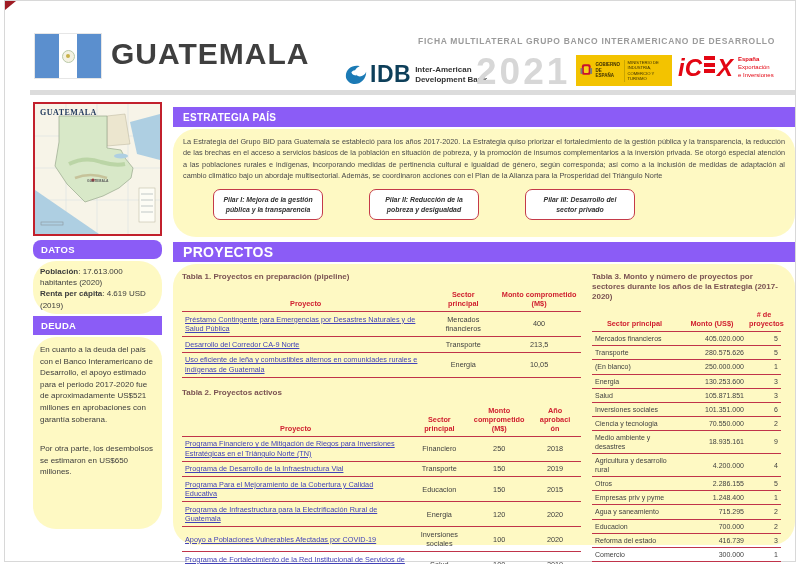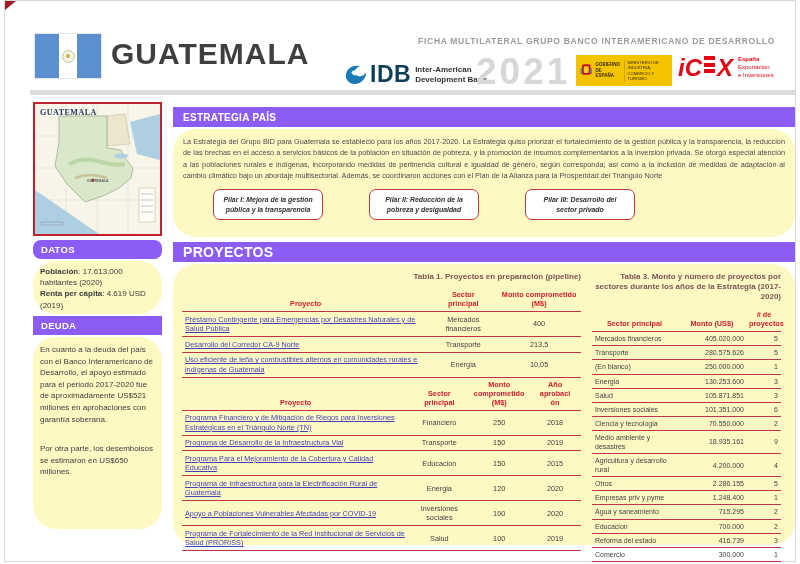--- a/index.html
+++ b/index.html
@@ -55,21 +55,21 @@
   #estrategia-body{font-size:7.3px;line-height:1.55;text-align:justify;color:#4a4a4a;}
   .pilares{display:flex;margin-top:8px;margin-left:30px;gap:46px;}
   .pilar{background:#fff;border:1px solid #c43a49;border-radius:7px;padding:5px 9px;width:110px;
          box-sizing:border-box;font-size:6.9px;font-weight:700;font-style:italic;color:#2e2e2e;
          text-align:center;line-height:1.35;}
   #proyectos-h{left:173px;top:242px;width:622px;height:20px;font-size:14px;padding-left:10px;}
   #proyectos-box{left:173px;top:264px;width:622px;height:281px;}
   #t12{position:absolute;left:9px;top:5px;width:399px;}
   #t3{position:absolute;left:419px;top:5px;width:189px;}
 
-  .tbl-title{font-size:8px;font-weight:700;color:#7b5353;margin:3px 0 6px;line-height:1.25;text-align:right;}
+  .tbl-title{font-size:8px;font-weight:700;color:#7b5353;margin:3px 0 6px;line-height:1.25;}
   .mt{margin-top:10px;}
   table{width:100%;border-collapse:collapse;}
   th{font-size:7.3px;font-weight:700;color:#d02030;text-align:center;vertical-align:bottom;
      padding:2px 2px 3px;border-bottom:1.5px solid #c0344a;line-height:1.25;}
   td{font-size:7.3px;color:#3f3f3f;padding:2.5px 3px;border-bottom:1.2px solid #c0344a;
      vertical-align:middle;line-height:1.3;}
   td.c-proy{text-align:left;}
   td.c-mid{text-align:center;}
   a.plink{color:#4343b8;text-decoration:underline;cursor:pointer;}
   .narrow{display:inline-block;width:34px;text-align:center;}
@@ -233,20 +233,21 @@
             </tr>
 
             <tr>
               <td class="c-proy"><a class="plink" href="#">Uso eficiente de leña y combustibles alternos en comunidades rurales e indígenas de Guatemala</a></td>
               <td class="c-mid">Energia</td>
               <td class="c-mid">10,05</td>
             </tr>
           </tbody>
       </table>
 
+      <div class="tbl-title mt">Tabla 2. Proyectos activos</div>
       <table>
         <colgroup>
             <col style="width:57%">
             <col style="width:15%">
             <col style="width:15%">
             <col style="width:13%">
           </colgroup>
         <thead>
           <tr>
             <th>Proyecto</th>

